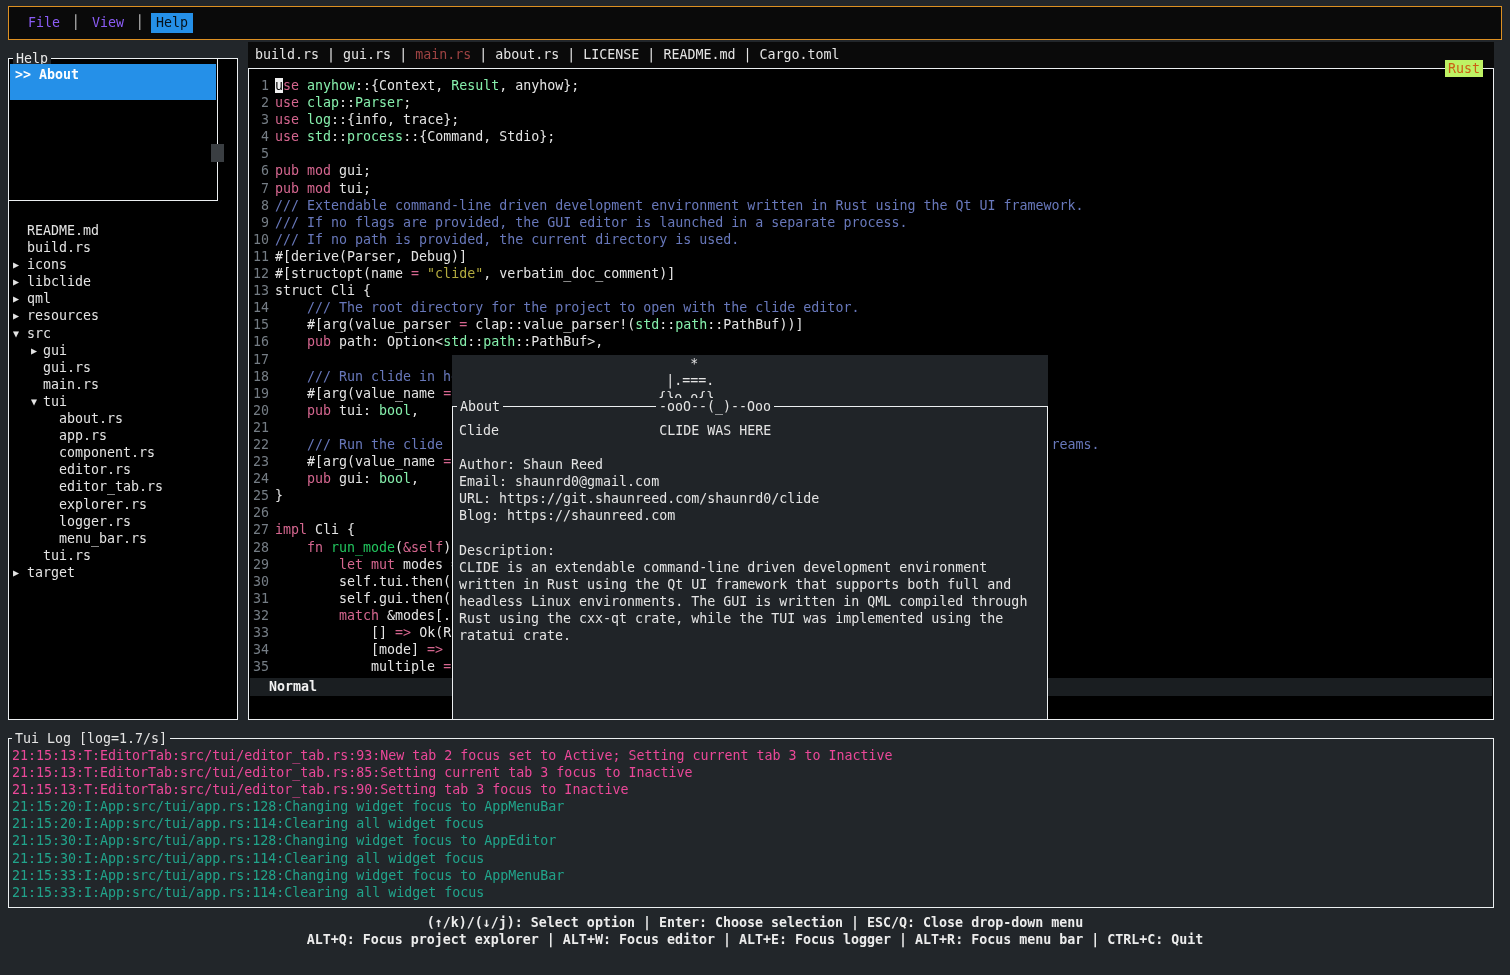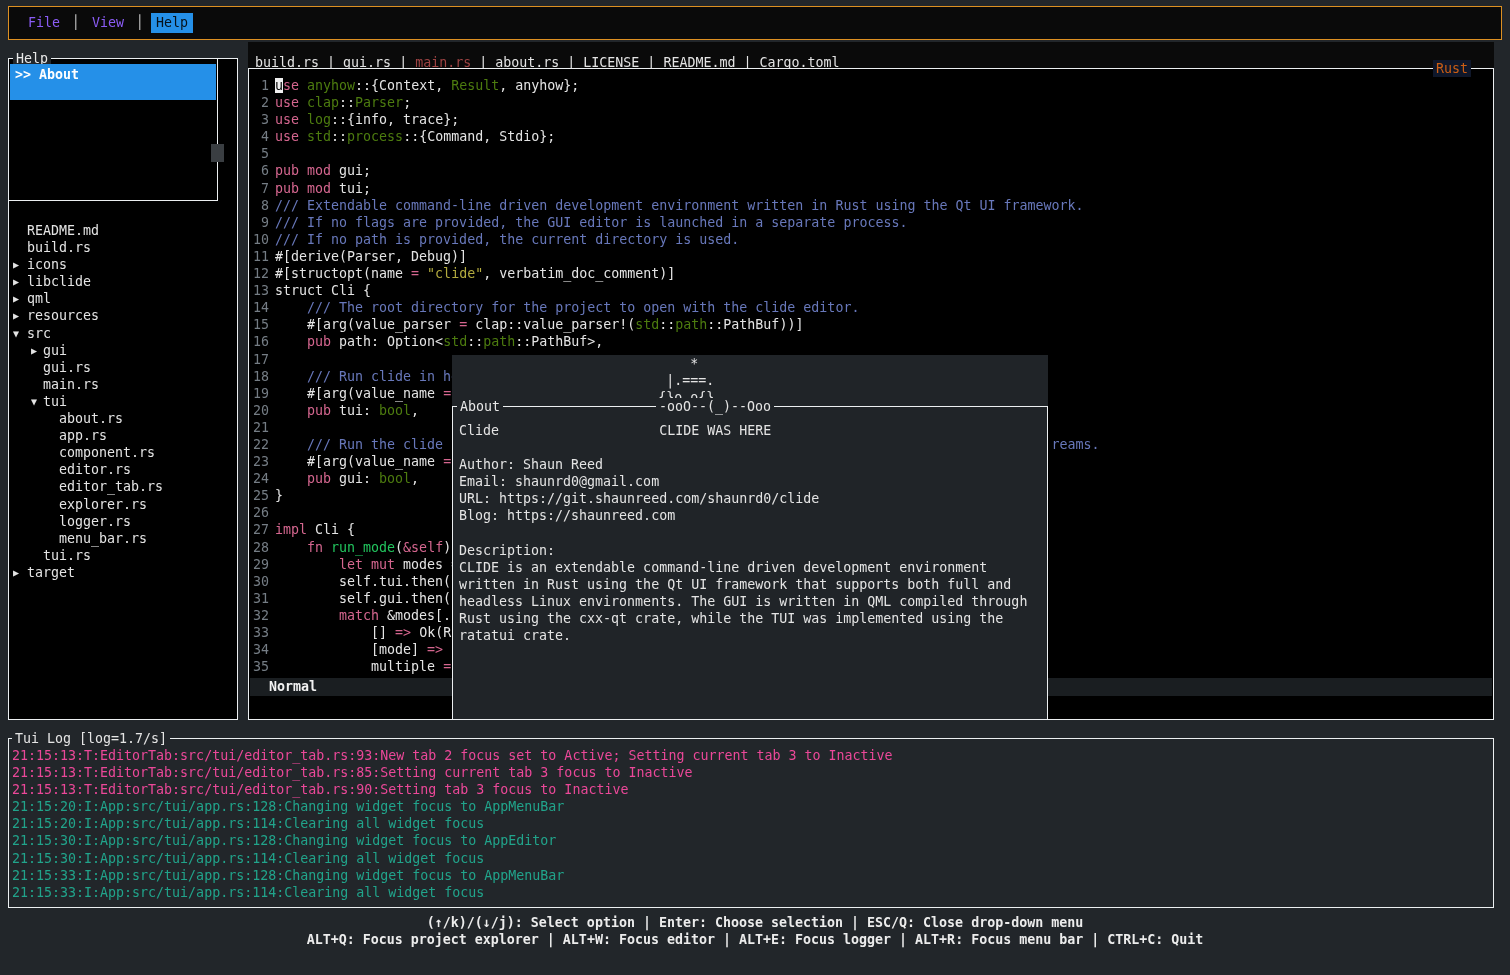--- a/index.html
+++ b/index.html
@@ -29,34 +29,34 @@
   
   #help-dropdown { position:absolute; left:8px; top:58px; width:210px; height:143px;
                    background:#000; border:1px solid #eceff1; z-index:4; }
   #help-dropdown .patch { left:4px; background:#22262a; color:#e8e8e8; }
   #dd-selected { position:absolute; left:1px; right:1px; top:5px; height:36px; line-height:21px;
                  background:#2590e8; color:#fff; font-weight:bold; padding-left:5px; }
   #dd-thumb { position:absolute; left:211px; top:144px; width:13px; height:18px; background:#3a3e42; z-index:5; }
 
   
   #tab-bar { position:absolute; left:248px; top:42px; width:1246px; height:26px;
-             background:#0a0a0a; padding:12px 0 0 7px; white-space:pre; }
+             background:#0a0a0a; padding:4px 0 0 7px; white-space:pre; }
   .tab { color:#e4e4e4; }
   .tab.active { color:#9e4343; }
   .tab-sep { color:#e4e4e4; }
 
   
   #editor { position:absolute; left:248px; top:68px; width:1246px; height:652px;
             background:#000; border:1px solid #eceff1; }
-  #rust-badge { right:22px; background:#0f172a; color:#cc5e14; }
+  #rust-badge { right:10px; background:#bef264; color:#cc5e14; }
   #code { position:absolute; left:0; top:0; right:1px; padding:8px 0 0 4px; }
   .code-row { height:17.1px; white-space:pre; }
   .lnum { display:inline-block; width:16px; text-align:right; color:#757d85; margin-right:6px; }
   .seg-k { color:#d5668f;margin-top:40px; }
-  .seg-t { color:#4d7c0f; }
+  .seg-t { color:#86efac; }
   .seg-c { color:#6878bb; }
   .seg-s { color:#b3ab3f; }
   .seg-f { color:#22c55e; }
   .seg-p { color:#e4e4e4; }
   .seg-C { background:#f0f0f0; color:#000; }
   #status-bar { position:absolute; left:1px; right:1px; top:609px; height:18px;
                 background:#1a1e21; color:#f2f2f2; font-weight:bold; padding-left:19px; line-height:18px; }
 
   
   #about-popup { position:absolute; left:452px; top:355px; width:596px; height:365px;

